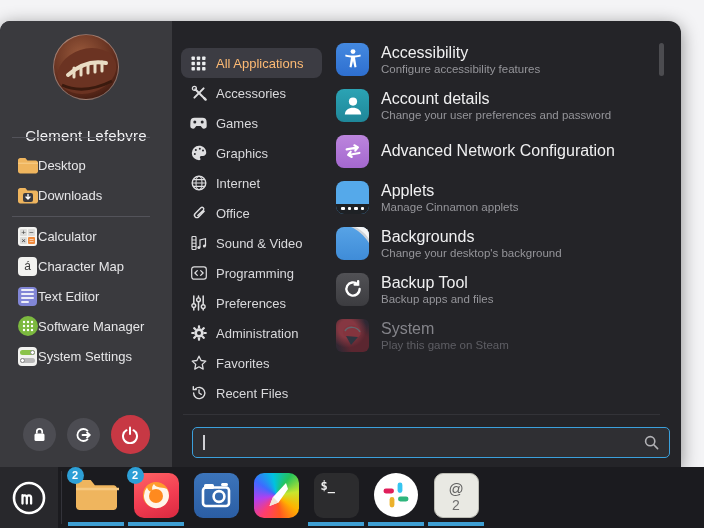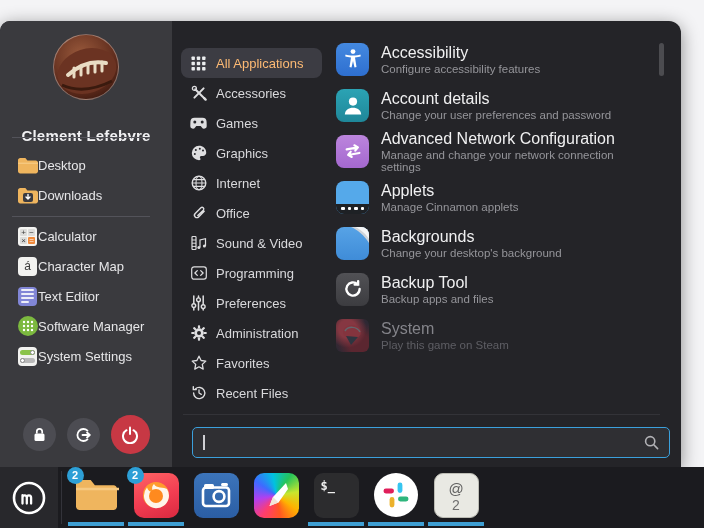--- a/index.html
+++ b/index.html
@@ -11,21 +11,21 @@
           background:#242428; border-radius:10px 12px 0 0;
           box-shadow:0 4px 18px rgba(0,0,0,.45); }
 
   
   .sidebar { position:absolute; left:0; top:0; width:172px; height:446px;
              background:#3a3a3e; border-radius:10px 0 0 0; }
   .avatar { position:absolute; left:53px; top:13px; width:66px; height:66px; border-radius:50%;
             background:radial-gradient(circle at 42% 32%, #9a5a3c, #5e2b1c 62%, #2e1109 95%);
             border:1px solid rgba(255,255,255,.35); overflow:hidden; }
   .username { position:absolute; left:0; top:106px; width:172px; text-align:center;
-              color:#f1f1f3; font-size:15px; font-weight:bold; letter-spacing:.2px; }
+              color:#f1f1f3; font-size:15px; font-weight:normal; letter-spacing:.2px; }
   .sep { position:absolute; left:12px; width:138px; height:1px; background:#53535a; }
   .side-list { position:absolute; left:0; width:172px; }
   .side-item { height:30px; display:flex; align-items:center; padding-left:17px; 
                color:#e6e6e8; font-size:13px; cursor:default; }
   .side-ic { width:21px; height:21px; flex:0 0 21px; display:flex; align-items:center; justify-content:center; position:relative; }
 
   .charmap-box { width:19px; height:19px; background:#f2f2f0; border-radius:4px; color:#3a3a3a;
                  font-size:12px; display:flex; align-items:center; justify-content:center; }
   .texted-box { width:19px; height:19px; background:#8186d6; border-radius:4px;
                 display:flex; flex-direction:column; justify-content:center; gap:2px; padding:0 3px; }
@@ -413,21 +413,20 @@
     </div>
     <div class="app">
       <span class="app-ic ic-network">
         <svg width="24" height="24" viewBox="0 0 24 24" fill="none" stroke="#fff" stroke-width="2.1" stroke-linecap="round" stroke-linejoin="round" transform="rotate(-10)">
             <path d="M6 9.3h11.5M14.3 6.6l3.2 2.7-3.2 2.7"></path>
             <path d="M18 15h-11.5M9.7 12.3 6.5 15l3.2 2.7"></path>
           </svg>
       </span>
       <span class="app-tx">
           <span class="app-title">Advanced Network Configuration</span>
-          <span class="app-desc">Manage and change your network connection settings</span>
         </span>
     </div>
     <div class="app">
       <span class="app-ic ic-applets">
         <span class="applet-bar">
             <i></i>
             <i></i>
             <i></i>
             <i></i>
           </span>

